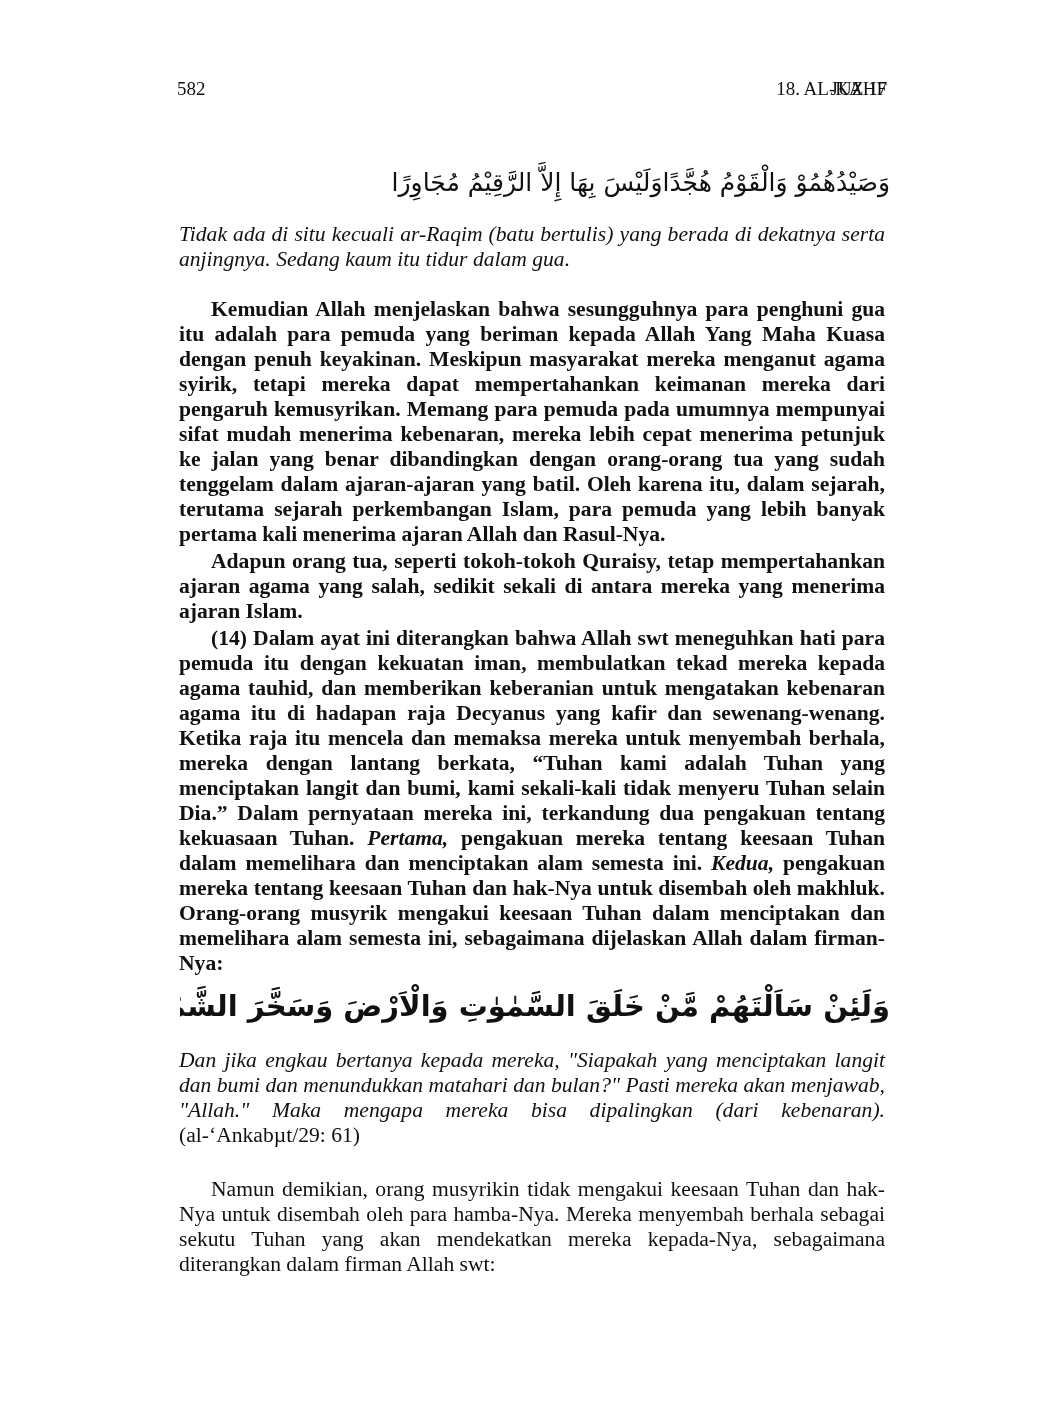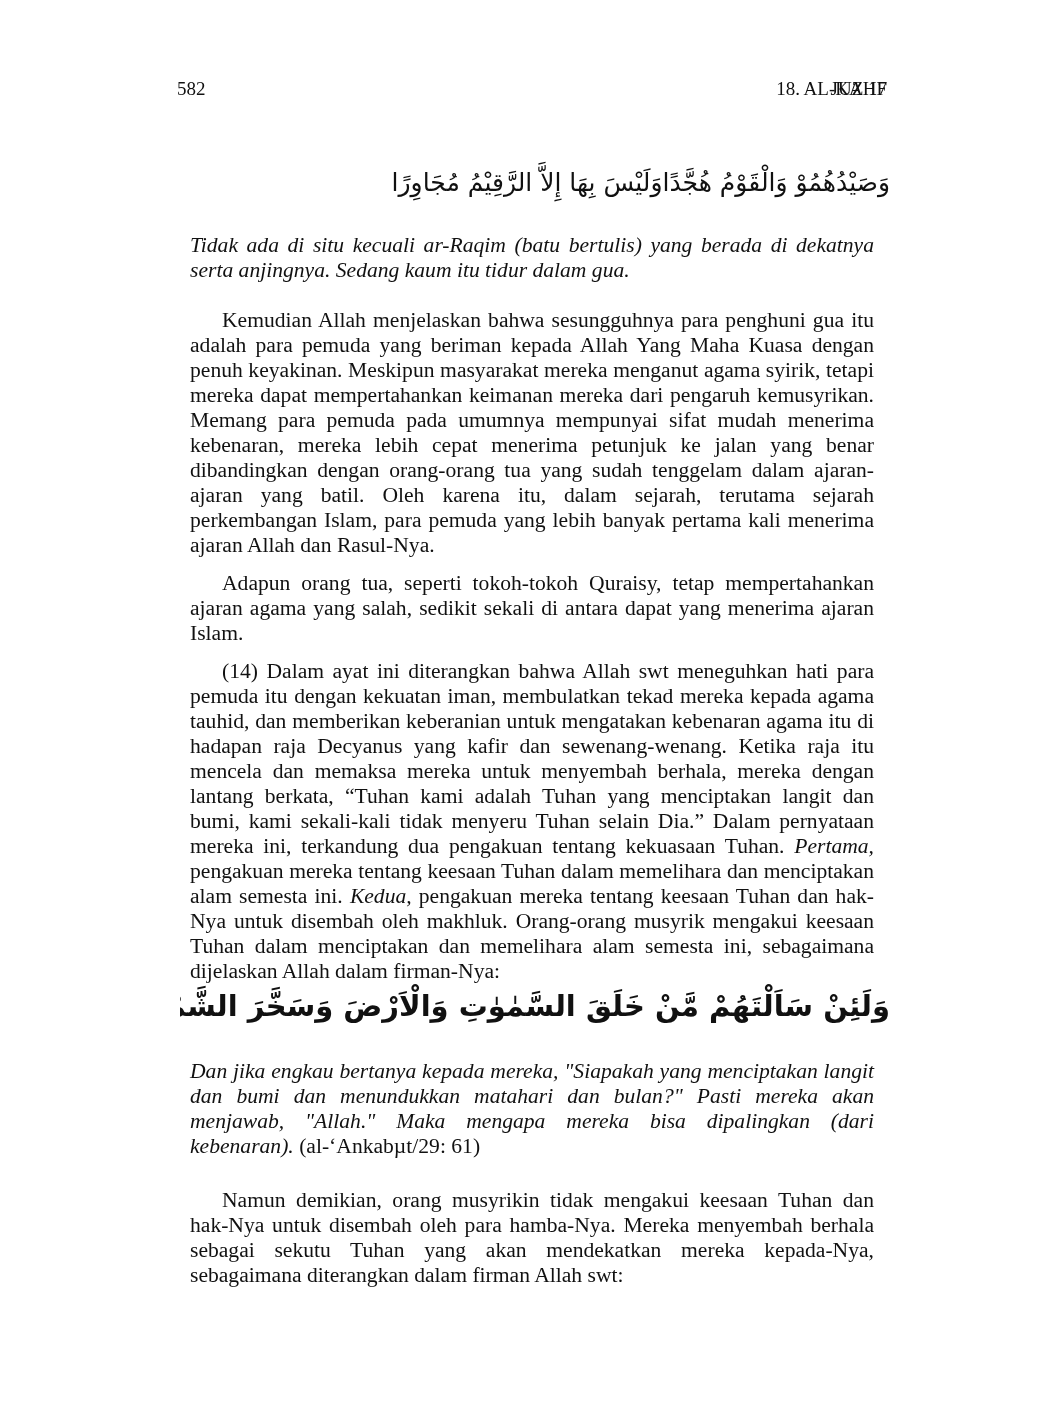--- a/index.html
+++ b/index.html
@@ -53,26 +53,26 @@
 
     .body-text {
       position: absolute;
       left: 177px;
       width: 710px;
       font-size: 21.6px;
       line-height: 25px;
       text-align: justify;
     }
     .body-text p {
-      margin: 13px;
+      margin: 2px;
     }
     .indent { text-indent: 32px; }
     .italic { font-style: italic; }
     .translation-1 { top: 220px; }
-    .para-block-1 { top: 295px; }
+    .para-block-1 { top: 295px; font-weight: bold; }
     .arabic-verse-2 {
       position: absolute;
       top: 980px;
       left: 180px;
       width: 710px;
       height: 52px;
       direction: rtl;
       text-align: justify;
       font-family: "DejaVu Sans", sans-serif;
       font-weight: bold;
@@ -100,21 +100,21 @@
     <span>وَصَيْدُهُمُوْ وَالْقَوْمُ هُجَّدًا</span>
     <span>وَلَيْسَ بِهَا إِلاَّ الرَّقِيْمُ مُجَاوِرًا</span>
   </div>
 
   <div class="body-text translation-1">
     <p class="italic">Tidak ada di situ kecuali ar-Raqim (batu bertulis) yang berada di dekatnya serta anjingnya. Sedang kaum itu tidur dalam gua.</p>
   </div>
 
   <div class="body-text para-block-1">
     <p class="indent">Kemudian Allah menjelaskan bahwa sesungguhnya para penghuni gua itu adalah para pemuda yang beriman kepada Allah Yang Maha Kuasa dengan penuh keyakinan. Meskipun masyarakat mereka menganut agama syirik, tetapi mereka dapat mempertahankan keimanan mereka dari pengaruh kemusyrikan. Memang para pemuda pada umumnya mempunyai sifat mudah menerima kebenaran, mereka lebih cepat menerima petunjuk ke jalan yang benar dibandingkan dengan orang-orang tua yang sudah tenggelam dalam ajaran-ajaran yang batil. Oleh karena itu, dalam sejarah, terutama sejarah perkembangan Islam, para pemuda yang lebih banyak pertama kali menerima ajaran Allah dan Rasul-Nya.</p>
-    <p class="indent">Adapun orang tua, seperti tokoh-tokoh Quraisy, tetap mempertahankan ajaran agama yang salah, sedikit sekali di antara dapat yang menerima ajaran Islam.</p>
+    <p class="indent">Adapun orang tua, seperti tokoh-tokoh Quraisy, tetap mempertahankan ajaran agama yang salah, sedikit sekali di antara mereka yang menerima ajaran Islam.</p>
     <p class="indent"><span>(14) Dalam ayat ini diterangkan bahwa Allah swt meneguhkan hati para pemuda itu dengan kekuatan iman, membulatkan tekad mereka kepada agama tauhid, dan memberikan keberanian untuk mengatakan kebenaran agama itu di hadapan raja Decyanus yang kafir dan sewenang-wenang. Ketika raja itu mencela dan memaksa mereka untuk menyembah berhala, mereka dengan lantang berkata, “Tuhan kami adalah Tuhan yang menciptakan langit dan bumi, kami sekali-kali tidak menyeru Tuhan selain Dia.” Dalam pernyataan mereka ini, terkandung dua pengakuan tentang kekuasaan Tuhan. </span><span class="italic">Pertama,</span><span> pengakuan mereka tentang keesaan Tuhan dalam memelihara dan menciptakan alam semesta ini. </span><span class="italic">Kedua,</span><span> pengakuan mereka tentang keesaan Tuhan dan hak-Nya untuk disembah oleh makhluk. Orang-orang musyrik mengakui keesaan Tuhan dalam menciptakan dan memelihara alam semesta ini, sebagaimana dijelaskan Allah dalam firman-Nya:</span></p>
   </div>
 
   <div class="arabic-verse-2">وَلَئِنْ سَاَلْتَهُمْ مَّنْ خَلَقَ السَّمٰوٰتِ وَالْاَرْضَ وَسَخَّرَ الشَّمْسَ وَالْقَمَرَ لَيَقُوْلُنَّ اللّٰهُ ۚفَاَنّٰى يُؤْفَكُوْنَ</div>
 
   <div class="body-text translation-2">
     <p><span class="italic">Dan jika engkau bertanya kepada mereka, "Siapakah yang menciptakan langit dan bumi dan menundukkan matahari dan bulan?" Pasti mereka akan menjawab, "Allah." Maka mengapa mereka bisa dipalingkan (dari kebenaran).</span><span class="ref"> (al-‘Ankabµt/29: 61)</span></p>
   </div>
 
   <div class="body-text para-block-2">

